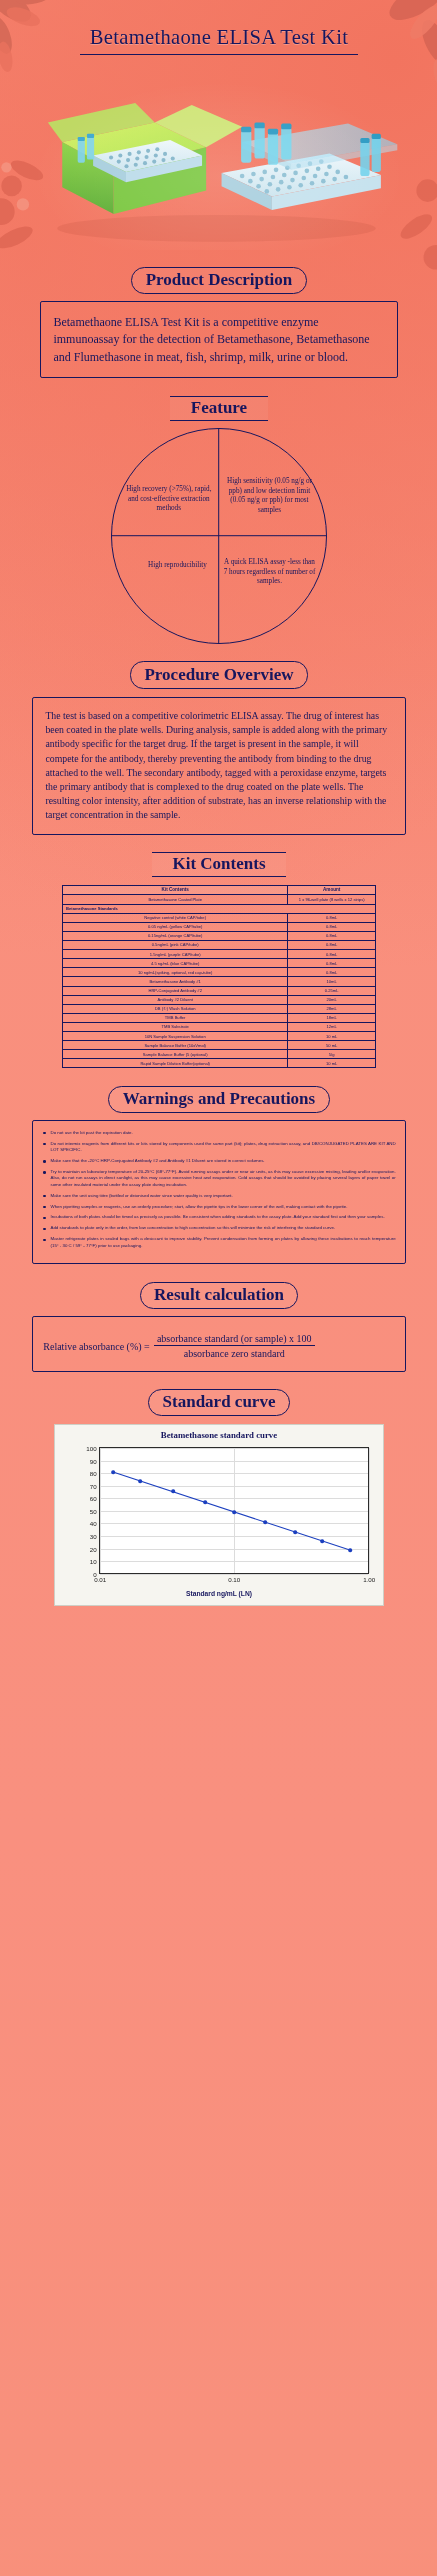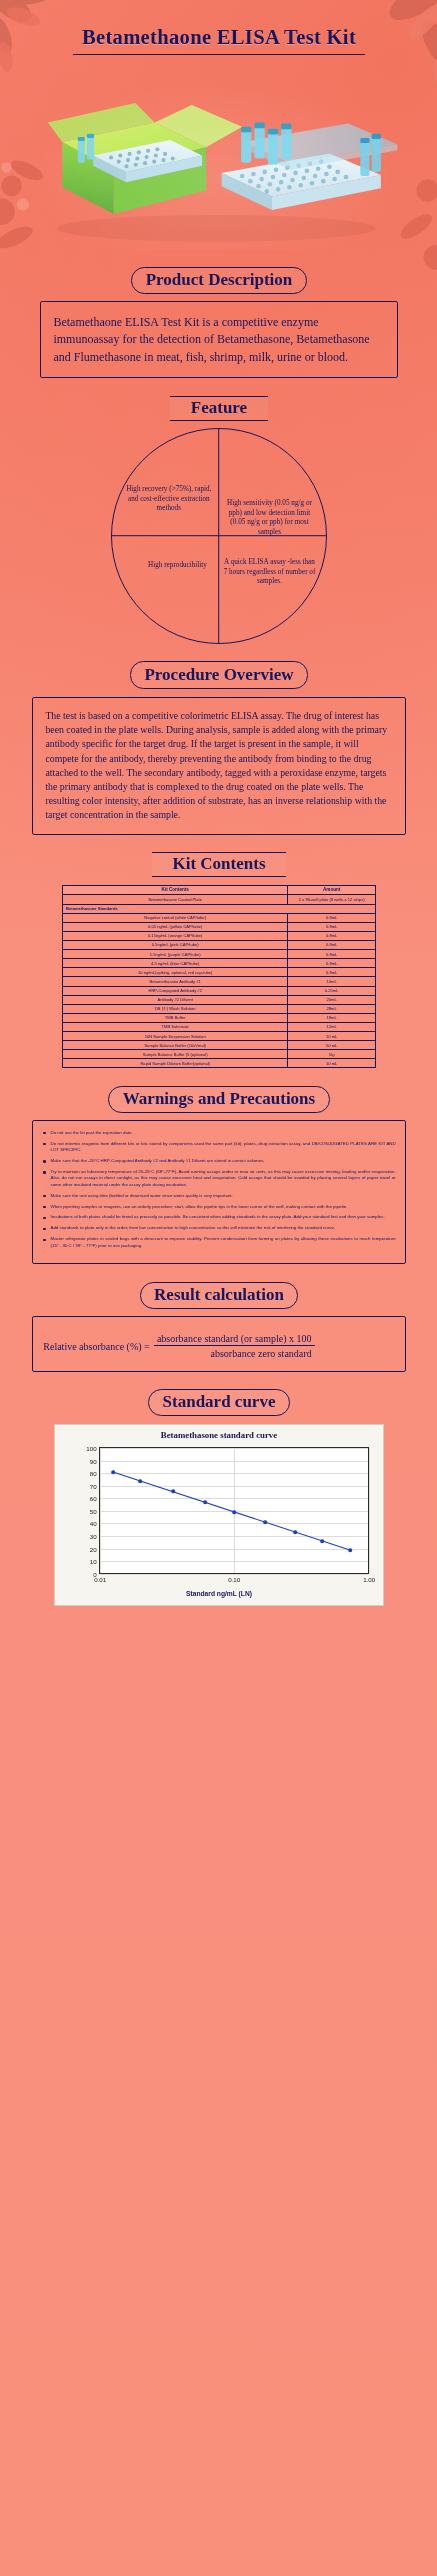--- a/index.html
+++ b/index.html
@@ -27,21 +27,21 @@
     pointer-events: none;
     opacity: .85;
   }
   .title-wrap {
     position: relative;
     padding: 23px 0 5.2px 0;
     text-align: center;
   }
   h1.main-title {
     font-family: "Liberation Serif", serif;
-    font-weight: bold;
+    font-weight: normal;
     font-size: 20.6px;
     letter-spacing: 0.3px;
     color: #16165e;
     margin: 0 auto;
     display: inline-block;
     padding: 3.1px 9.3px 5.2px 9.3px;
     border-bottom: 1.5px solid #16165e;
     text-shadow: 0 0.5px 0 rgba(255,255,255,.25);
   }
   
@@ -122,21 +122,21 @@
   .quad {
     position: absolute;
     width: 93px;
     font-family: "Liberation Serif", serif;
     font-size: 7.2px;
     line-height: 1.35;
     text-align: center;
     color: #16165e;
   }
   .q1 { left: 11.3px;  top: 57px; }
-  .q2 { left: 112px; top: 49px; margin-top: 22px; }
+  .q2 { left: 112px; top: 49px; }
   .q3 { left: 20px;  top: 133px; }
   .q4 { left: 112px; top: 130px; }
 
   
   .table-wrap { margin: 0 62px; }
   table.kit {
     width: 100%;
     border-collapse: collapse;
     font-size: 4.1px;
     color: #16165e;
@@ -200,21 +200,21 @@
     line-height: 1.5;
     color: #16165e;
   }
   .calc-formula {
     display: flex;
     align-items: center;
     gap: 4.1px;
     margin-top: 5.2px;
     font-size: 10px;
   }
-  .frac { display: inline-block; text-align: right; }
+  .frac { display: inline-block; text-align: center; }
   .frac .num { border-bottom: 1px solid #16165e; padding: 0 3.1px 1px 3.1px; }
   .frac .den { padding: 1px 3.1px 0 3.1px; }
 
   
   .chart-card {
     margin: 0 auto;
     width: 330px;
     background: #f6f5f0;
     border: 0.5px solid #cfcfc6;
     padding: 5.2px 6.2px 7.2px 6.2px;

